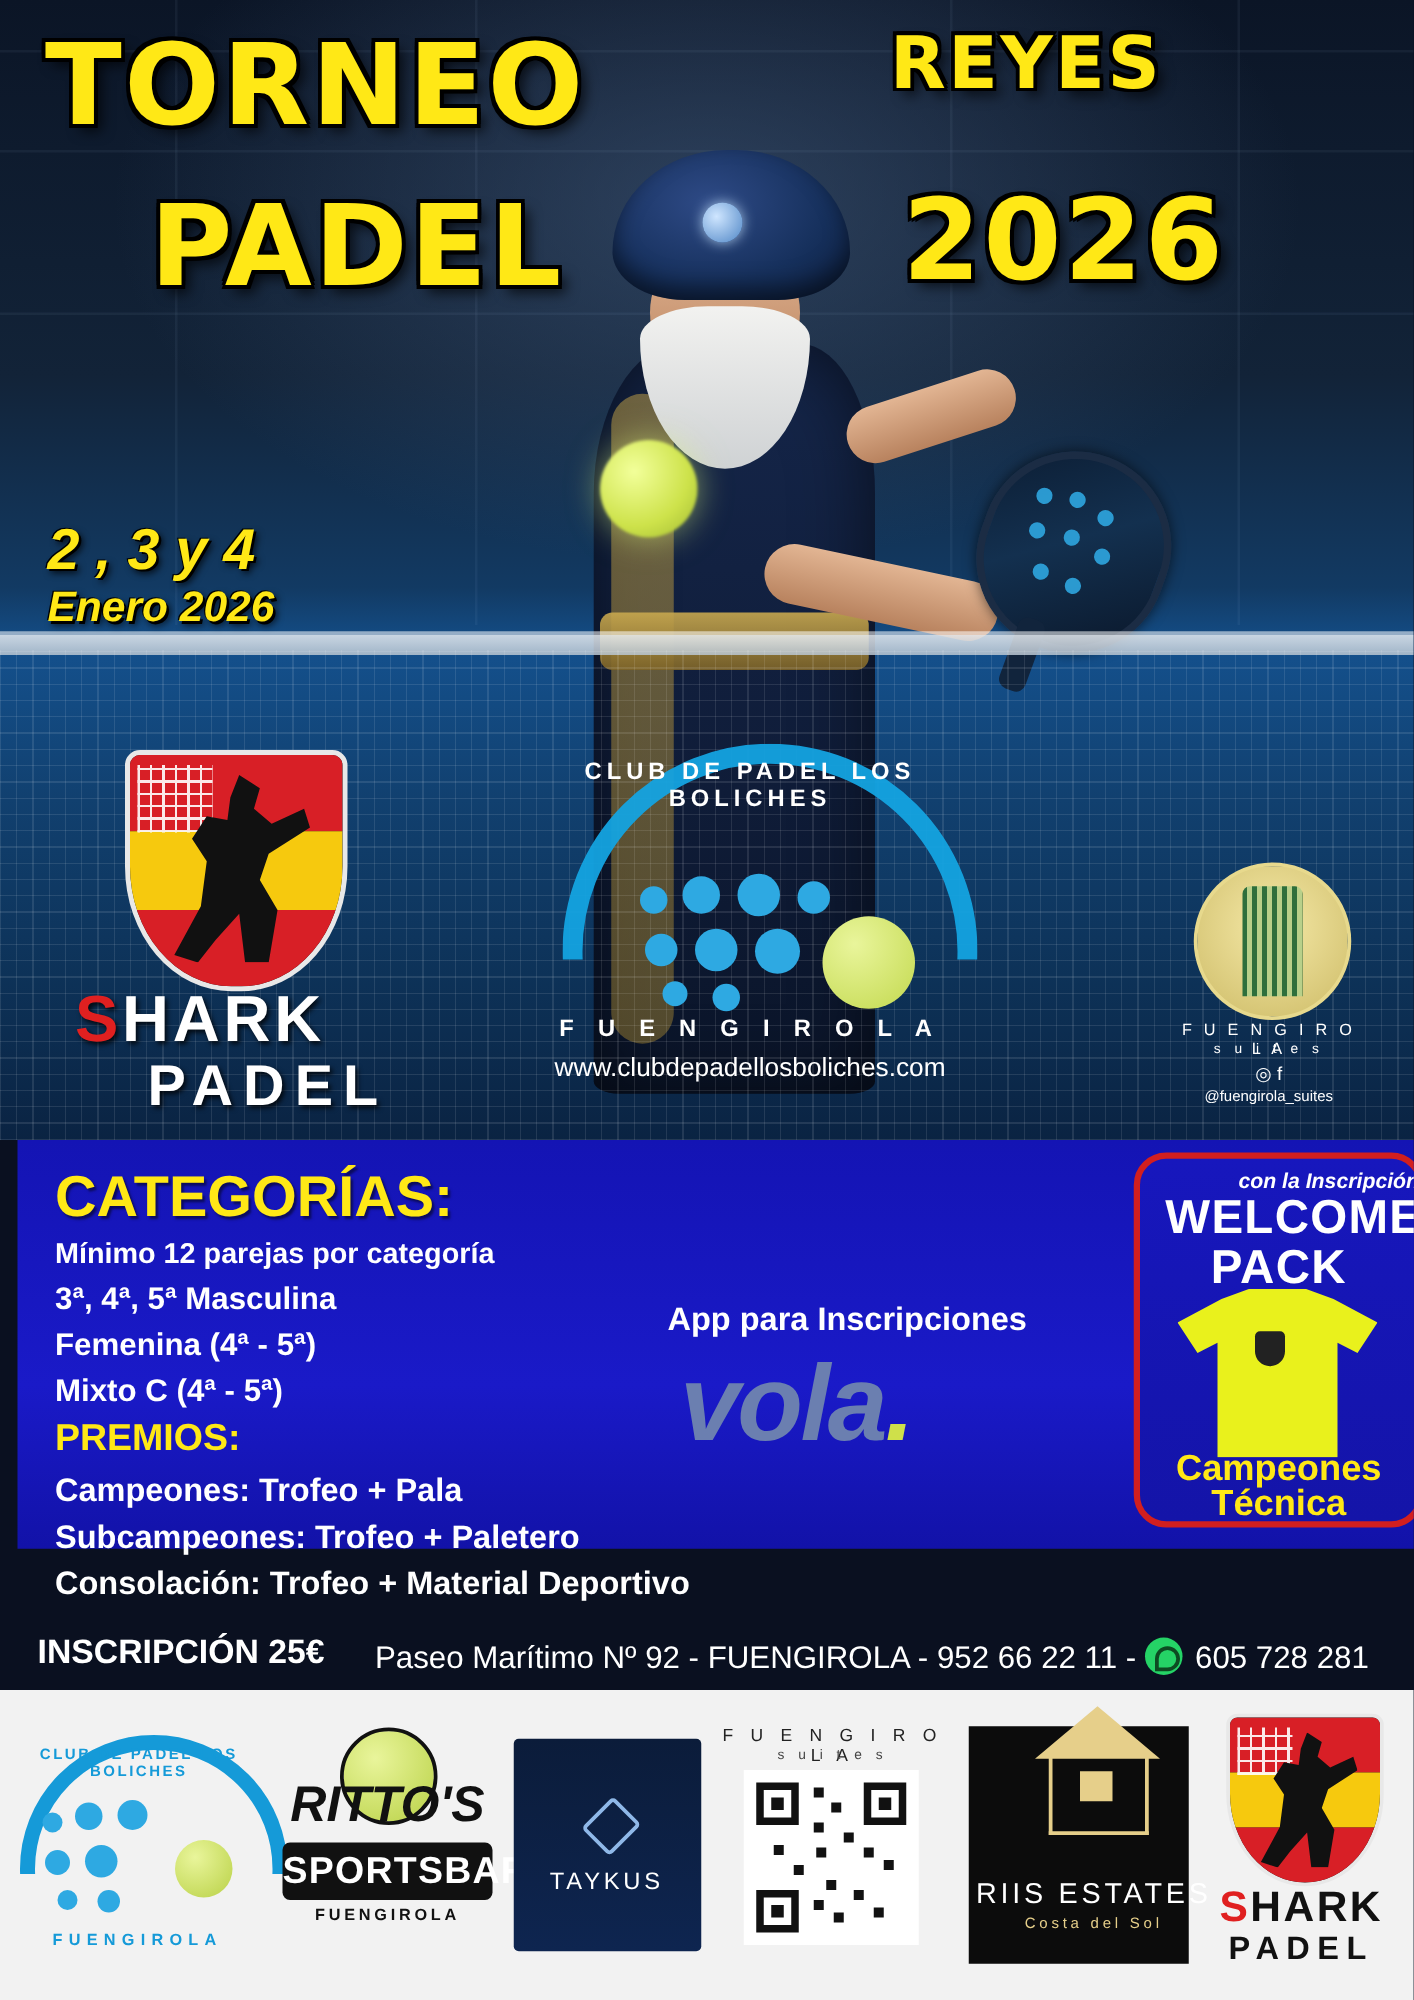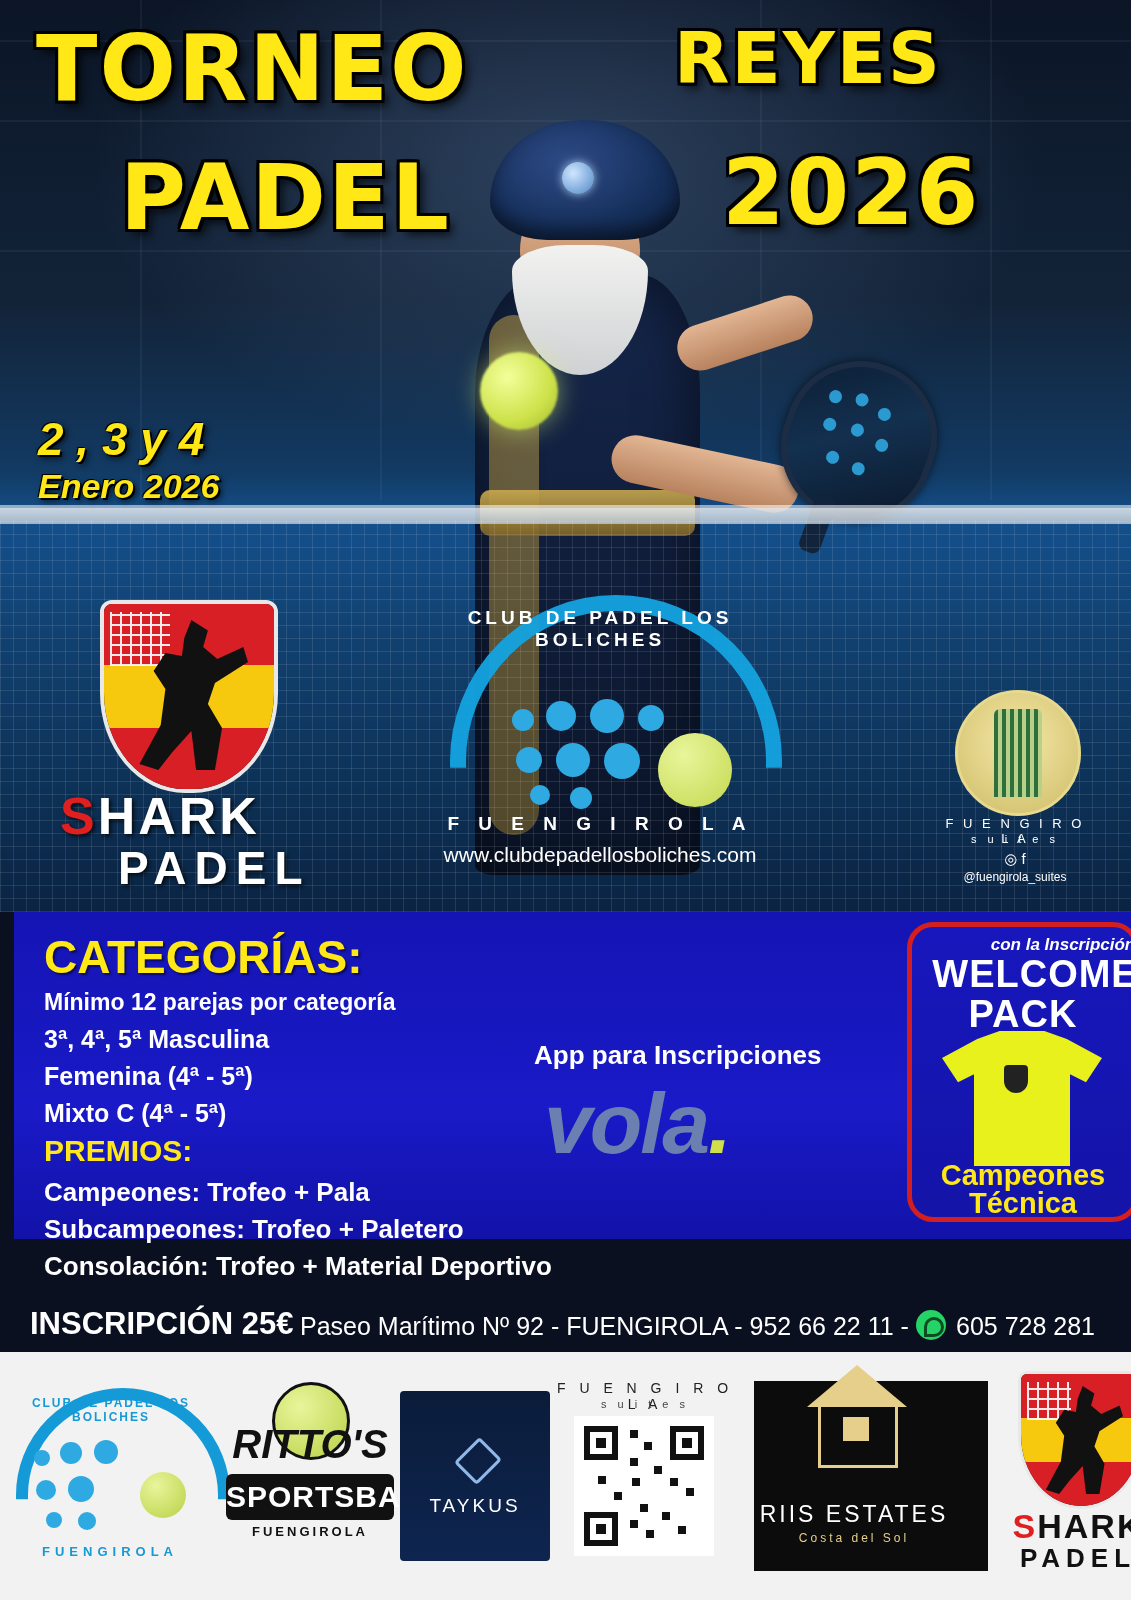--- a/index.html
+++ b/index.html
@@ -115,21 +115,21 @@
     position:absolute;color:#ffe816;
     font-family:"DejaVu Sans",sans-serif;
     font-weight:bold;letter-spacing:2px;
     text-shadow:
       -3px 0 #000, 3px 0 #000, 0 -3px #000, 0 3px #000,
       -3px -3px #000, 3px -3px #000, -3px 3px #000, 3px 3px #000,
       6px 6px 10px rgba(0,0,0,.7);
   }
   #t1{left:36px;top:16px;font-size:90px;}
   #t2{left:120px;top:145px;font-size:90px;}
-  #t3{left:674px;top:16px;font-size:72px;}
+  #t3{left:712px;top:16px;font-size:58px;}
   #t4{left:722px;top:140px;font-size:90px;}
 
   .dates{
     position:absolute;left:38px;top:412px;color:#ffe816;
     font-weight:bold;font-style:italic;
     text-shadow:2px 2px 0 #000,-1px -1px 0 #000, 3px 3px 6px rgba(0,0,0,.8);
   }
   .dates .d1{font-size:46px;line-height:54px;}
   .dates .d2{font-size:34px;line-height:40px;}
 
@@ -239,21 +239,21 @@
     background:#e9f11c;
     clip-path:polygon(22% 6%,36% 0,64% 0,78% 6%,100% 20%,90% 38%,80% 32%,80% 100%,20% 100%,20% 32%,10% 38%,0 20%);
   }
   .tshirt .crest{position:absolute;left:62px;top:34px;width:24px;height:28px;background:#222;border-radius:4px 4px 12px 12px;}
   .welcome .wl4{position:absolute;left:0;top:232px;width:100%;text-align:center;color:#ffe816;font-size:29px;font-weight:bold;}
   .welcome .wl5{position:absolute;left:0;top:260px;width:100%;text-align:center;color:#ffe816;font-size:29px;font-weight:bold;}
 
   .insc-bar{
     position:absolute;left:0;top:1298px;width:1131px;height:54px;
   }
-  .insc-main{position:absolute;left:30px;top:8px;color:#fff;font-size:31px;font-weight:bold;}
+  .insc-main{position:absolute;left:30px;top:8px;color:#fff;font-size:27px;font-weight:bold;}
   .insc-rest{position:absolute;left:300px;top:14px;color:#fff;font-size:25px;}
   .wa{
     position:absolute;left:916px;top:12px;width:30px;height:30px;border-radius:50%;
     background:#25d366;
   }
   .wa:after{content:"";position:absolute;left:8px;top:7px;width:14px;height:14px;border:3px solid #0d4b22;border-radius:50% 50% 50% 0;}
   .insc-phone{position:absolute;left:956px;top:14px;color:#fff;font-size:25px;}
 
   
   .sponsors{
@@ -278,21 +278,21 @@
   .sp-taykus{width:150px;height:170px;background:linear-gradient(to bottom,#0b1c3a,#0e2550);position:relative;border-radius:4px;}
   .tk-mark{position:absolute;left:62px;top:52px;width:26px;height:30px;border:3px solid #8fb8e8;transform:rotate(45deg);border-radius:4px;}
   .tk-name{position:absolute;left:0;top:104px;width:150px;text-align:center;color:#fff;font-size:19px;letter-spacing:3px;}
 
   .sp-suites{width:190px;height:200px;position:relative;}
   .fs-n{position:absolute;left:0;top:4px;width:190px;text-align:center;font-size:14px;letter-spacing:5px;color:#222;}
   .fs-s{position:absolute;left:0;top:22px;width:190px;text-align:center;font-size:11px;letter-spacing:4px;color:#444;}
   .qr{position:absolute;left:24px;top:40px;width:140px;height:140px;background:#fff;padding:6px;box-sizing:border-box;}
   .qr .cell{position:absolute;background:#111;}
 
-  .sp-riis{width:234px;height:190px;background:#0c0c0c;position:relative;margin-left:14px;}
+  .sp-riis{width:176px;height:190px;background:#0c0c0c;position:relative;margin-left:14px;}
   .house{position:absolute;left:64px;top:24px;width:74px;height:60px;border:3px solid #e6cf8a;border-top:none;}
   .house:before{content:"";position:absolute;left:-14px;top:-40px;width:0;height:0;border-left:50px solid transparent;border-right:50px solid transparent;border-bottom:42px solid #e6cf8a;}
   .house .win{position:absolute;left:22px;top:12px;width:26px;height:24px;background:#e6cf8a;}
   .riis-n{position:absolute;left:0;top:120px;width:200px;text-align:center;color:#fff;font-size:23px;letter-spacing:3px;}
   .riis-s{position:absolute;left:0;top:150px;width:200px;text-align:center;color:#e6cf8a;font-size:12px;letter-spacing:3px;}
 
   .sp-shark{width:180px;height:210px;position:relative;}
   .sp-shark .shield{left:30px;top:0;width:120px;height:132px;border-width:3px;}
   .sp-shark .shield .silhouette{left:18px;top:12px;width:84px;height:108px;}
   .sp-shark .shield .net-sq{width:44px;height:38px;}

